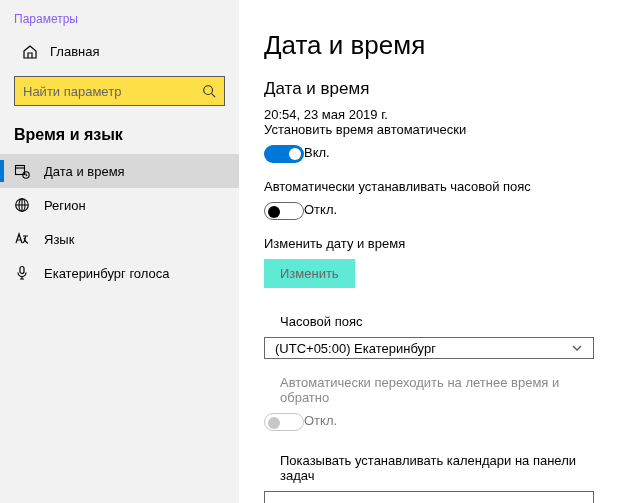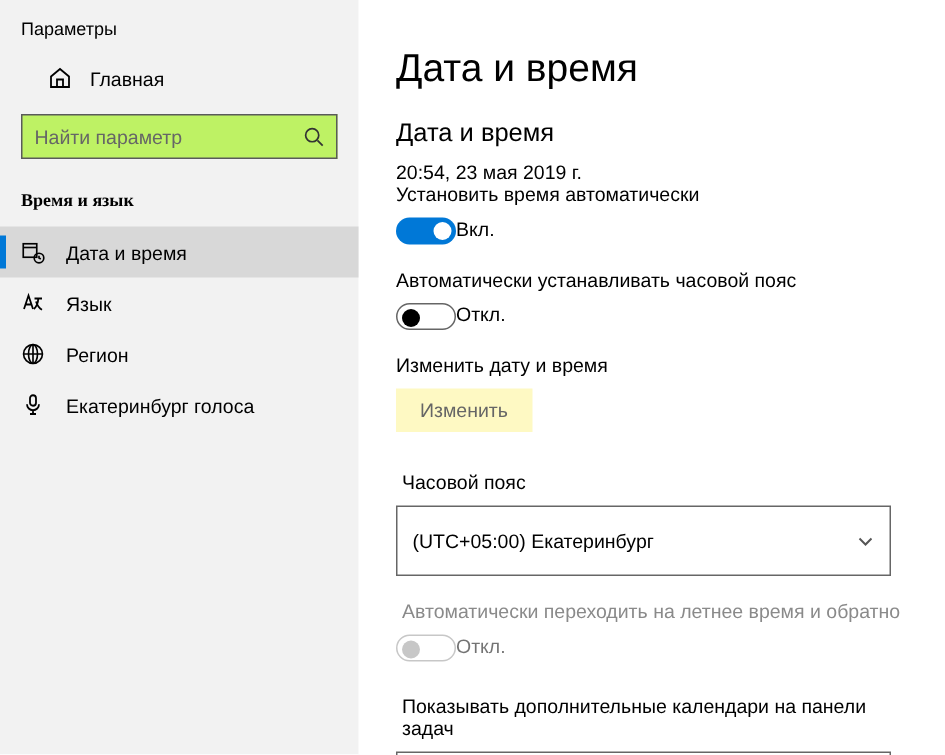--- a/index.html
+++ b/index.html
@@ -15,55 +15,54 @@
   }
   .sidebar {
     width: 240px;
     background: #f2f2f2;
     padding: 10px 0 0 0;
     border-right: 1px solid #fff;
   }
   .window-title {
     font-size: 12px;
     padding: 2px 0 10px 14px;
-    color: #000000;
+    color: #8b5cf6;
   }
   .home-row {
     display: flex;
-    align-items: center;
+    align-items: flex-start;
     gap: 12px;
-    padding: 8px 32px;
+    padding: 8px 22px;
     cursor: pointer;
   }
   .home-row .icon { width: 16px; height: 16px; display:flex; align-items:center; justify-content:center; }
   .search-box {
     margin: 8px 14px 14px 14px;
     border: 1px solid #5a5a5a;
-    background: #bef264;
+    background: #fde047;
     display: flex;
     align-items: center;
     height: 30px;
     padding: 0 8px;
     justify-content: center;
   }
   .search-box input {
     border: none;
     outline: none;
     flex: 1;
     font-size: 13px;
     color: #666;
     background: transparent;
   }
   .search-box input::placeholder { color: #666; }
   .search-box .sicon { width:14px; height:14px; color:#333; }
   .cat-title {
-    font-size: 12px;
+    font-size: 16px;
     font-weight: 600;
     padding: 6px 14px 10px 14px;
-    font-family: Liberation Serif, serif;
   }
   .nav-item {
     display: flex;
     align-items: center;
     gap: 14px;
     padding: 9px 14px;
     cursor: pointer;
     position: relative;
   }
   .nav-item .icon { width:16px; height:16px; display:flex; align-items:center; justify-content:center; color:#000;}
@@ -121,37 +120,37 @@
   }
   .toggle.on .track { background:#0078d7; }
   .toggle.on .knob { right: 3px; }
   .toggle.off .track { background:#fff; border:1px solid #666; }
   .toggle.off .knob { left:3px; background:#000; }
   .toggle.disabled { opacity:.55; cursor:default; }
   .toggle.disabled .track { border-color:#999; }
   .toggle.disabled .knob { background:#999; }
   .toggle .state-text { font-size:13px; }
   .btn {
-    background:#fef9c3;
+    background:#5eead4;
     border:none;
     color:#666;
     padding:7px 16px;
     font-size:13px;
     margin-bottom:20px;
     cursor:default;
   }
   .section-label {
     font-size:13px;
-    margin: 6px 0 8px 4px;
+    margin: 6px 0 8px 16px;
   }
   .section-label.disabled { color:#8a8a8a; }
   .dropdown {
     border:1px solid #666;
     background:#fff;
-    height:47px;
+    height:22px;
     display:flex;
     align-items:center;
     justify-content:space-between;
     padding:0 10px;
     font-size:13px;
     margin-bottom:16px;
     max-width:330px;
     cursor:pointer;
     text-align:center;
   }
@@ -193,37 +192,37 @@
         <path d="M1.5 5 H10.5"></path>
         <circle cx="12" cy="12" r="3.2"></circle>
         <path d="M12 10.5 V12 L13.2 12.7"></path>
       </svg>
     </span>
     <span>Дата и время</span>
   </div>
 
   <div class="nav-item">
     <span class="icon">
-      <svg width="16" height="16" viewBox="0 0 16 16" fill="none" stroke="#000" stroke-width="1.2">
-        <path d="M2 12 L5 3 L8 12 M3 9 H7"></path>
-        <path d="M9 5 H14 M11.5 5 C11.5 8 10 11 8.5 12 M10 7 C11 10 13 12 14 12.5"></path>
-      </svg>
-    </span>
-    <span>Язык</span>
-  </div>
-
-  <div class="nav-item">
-    <span class="icon">
       <svg width="16" height="16" viewBox="0 0 16 16" fill="none" stroke="#000" stroke-width="1.1">
         <circle cx="8" cy="8" r="6.3"></circle>
         <path d="M1.7 8 H14.3 M8 1.7 V14.3"></path>
         <ellipse cx="8" cy="8" rx="3" ry="6.3"></ellipse>
       </svg>
     </span>
     <span>Регион</span>
+  </div>
+
+  <div class="nav-item">
+    <span class="icon">
+      <svg width="16" height="16" viewBox="0 0 16 16" fill="none" stroke="#000" stroke-width="1.2">
+        <path d="M2 12 L5 3 L8 12 M3 9 H7"></path>
+        <path d="M9 5 H14 M11.5 5 C11.5 8 10 11 8.5 12 M10 7 C11 10 13 12 14 12.5"></path>
+      </svg>
+    </span>
+    <span>Язык</span>
   </div>
 
   <div class="nav-item">
     <span class="icon">
       <svg width="16" height="16" viewBox="0 0 16 16" fill="none" stroke="#000" stroke-width="1.2">
         <rect x="6" y="1.5" width="4" height="7" rx="2"></rect>
         <path d="M4 7.5 A4 4 0 0 0 12 7.5 M8 11.5 V14 M6 14 H10"></path>
       </svg>
     </span>
     <span>Екатеринбург голоса</span>
@@ -265,18 +264,18 @@
   </div>
 
   <div class="section-label disabled">Автоматически переходить на летнее время и обратно</div>
   <div class="toggle off disabled">
     <span class="track">
         <span class="knob"></span>
       </span>
     <span class="state-text">Откл.</span>
   </div>
 
-  <div class="section-label">Показывать дополнительные календари на панели задач</div>
+  <div class="section-label">Показывать устанавливать календари на панели задач</div>
   <div class="dropdown">
     
     
   </div>
 </div>
 
 </body></html>

